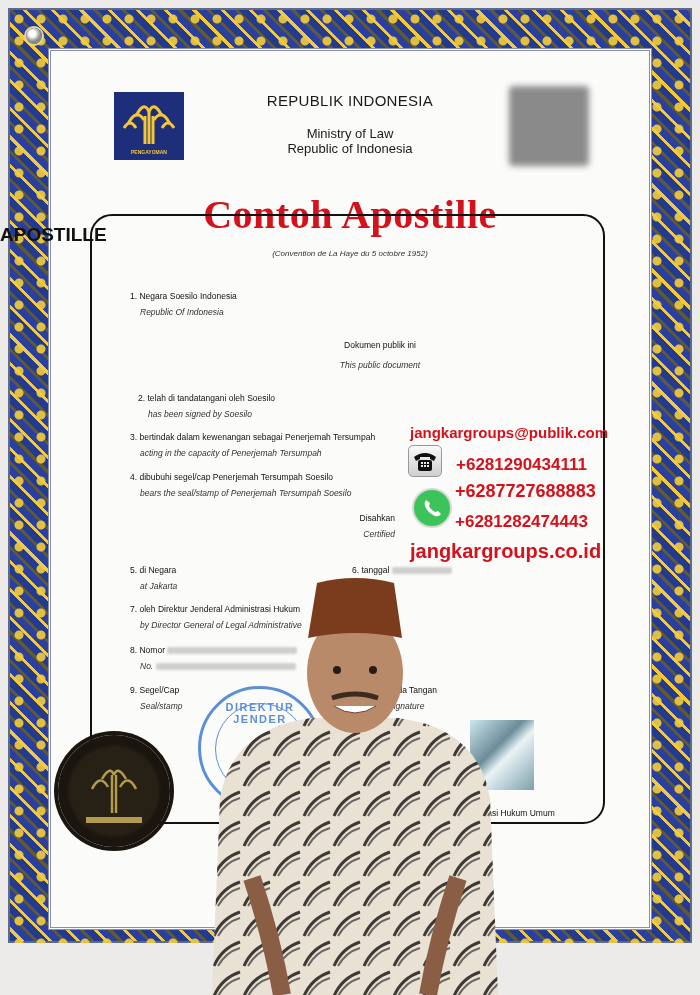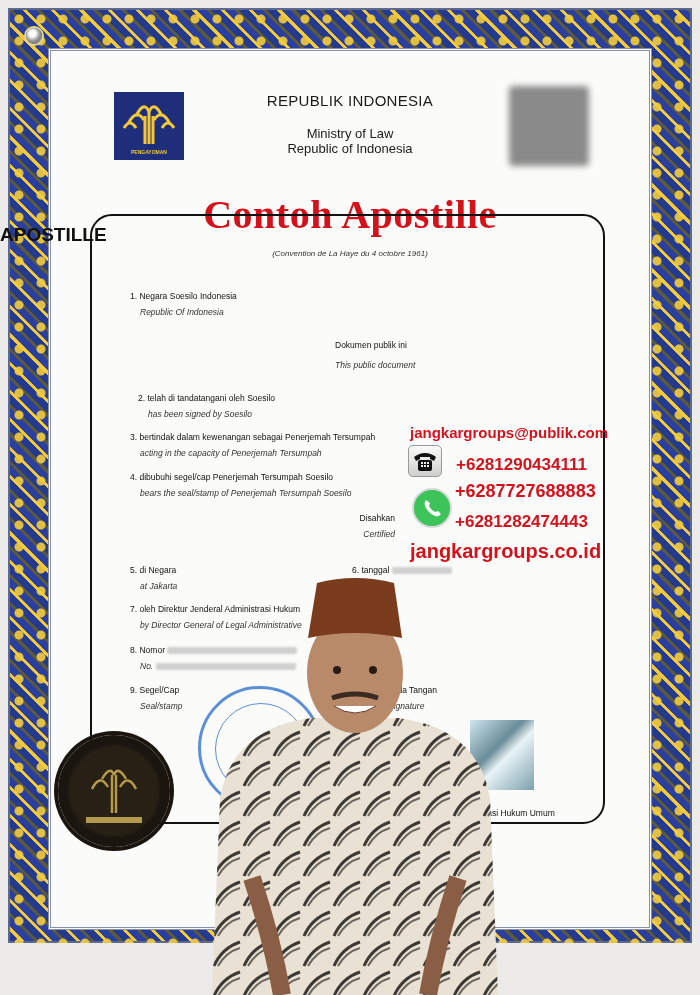--- a/index.html
+++ b/index.html
@@ -72,28 +72,28 @@
   <div class="h2">Ministry of Law</div>
   <div class="h2" style="margin-top:0">Republic of Indonesia</div>
 </div>
 
 <div class="blur-photo"></div>
 
 <div class="watermark">Contoh Apostille</div>
 
 <div class="box"></div>
 <div class="title">APOSTILLE</div>
-<div class="conv">(Convention de La Haye du 4 octobre 1961)</div>
+<div class="conv">(Convention de La Haye du 5 octobre 1952)</div>
 
 <div class="item" style="left:130px;top:291px">
   <div><span>1.</span> <span>Negara Soesilo Indonesia</span></div>
   <div class="en">Republic Of Indonesia</div>
 </div>
 
-<div class="item" style="left:335px;top:340px;width:90px">
+<div class="item" style="left:335px;top:340px;text-align:center;width:90px">
   <div>Dokumen publik ini</div>
   <div class="en" style="padding-left:0;margin-top:10px">This public document</div>
 </div>
 
 <div class="item" style="left:138px;top:393px">
   <div><span>2.</span> <span>telah di tandatangani oleh Soesilo</span></div>
   <div class="en">has been signed by Soesilo</div>
 </div>
 
 <div class="item" style="left:130px;top:432px">
@@ -136,20 +136,21 @@
   <div class="en">Seal/stamp</div>
 </div>
 
 <div class="item" style="left:388px;top:685px">
   <div>anda Tangan</div>
   <div class="en" style="padding-left:0">Signature</div>
 </div>
 
 <div class="stamp">
   <div class="stamp-inner"></div>
+  <div class="stamp-text">DIREKTUR JENDER</div>
 </div>
 
 <div class="hologram"></div>
 <div class="item" style="left:482px;top:808px">trasi Hukum Umum</div>
 
 <div class="seal">
   <svg width="112" height="112" viewBox="0 0 112 112" style="position:absolute;left:0;top:0">
     <g fill="none" stroke="#b49a4c" stroke-width="2.5">
       <path d="M34 54 Q42 38 50 52"></path>
         <path d="M62 52 Q70 38 78 54"></path>

